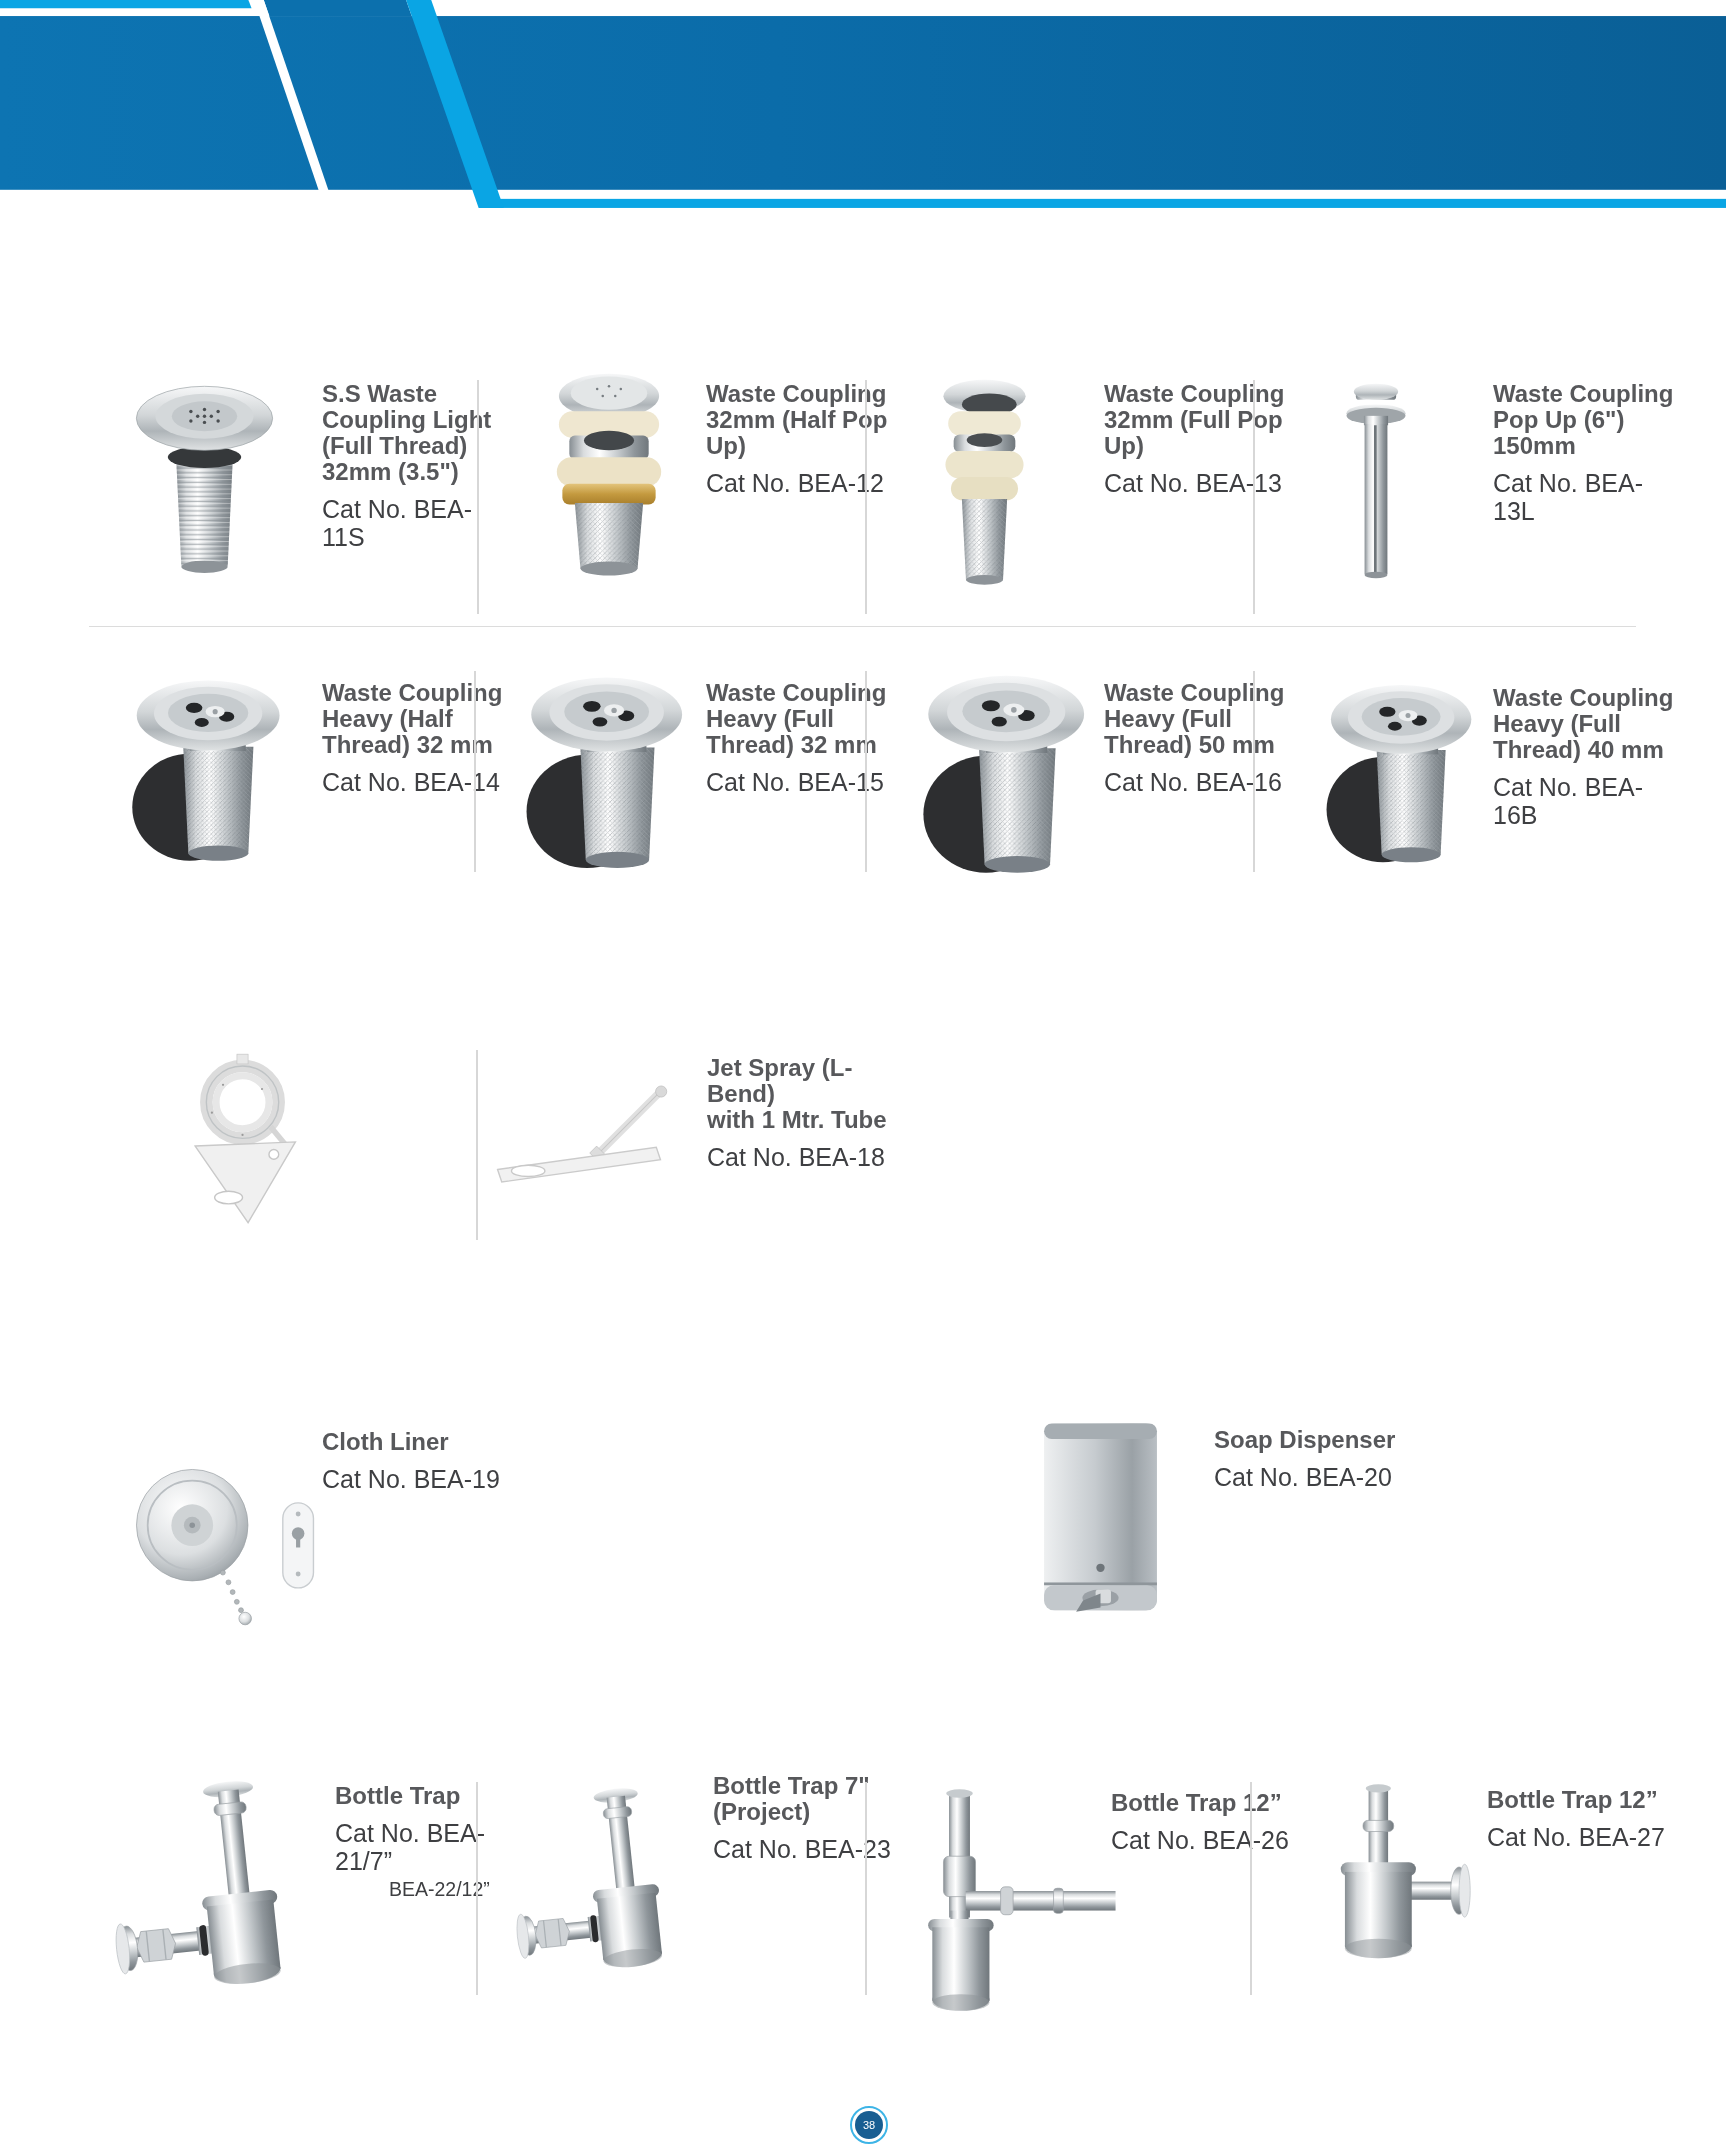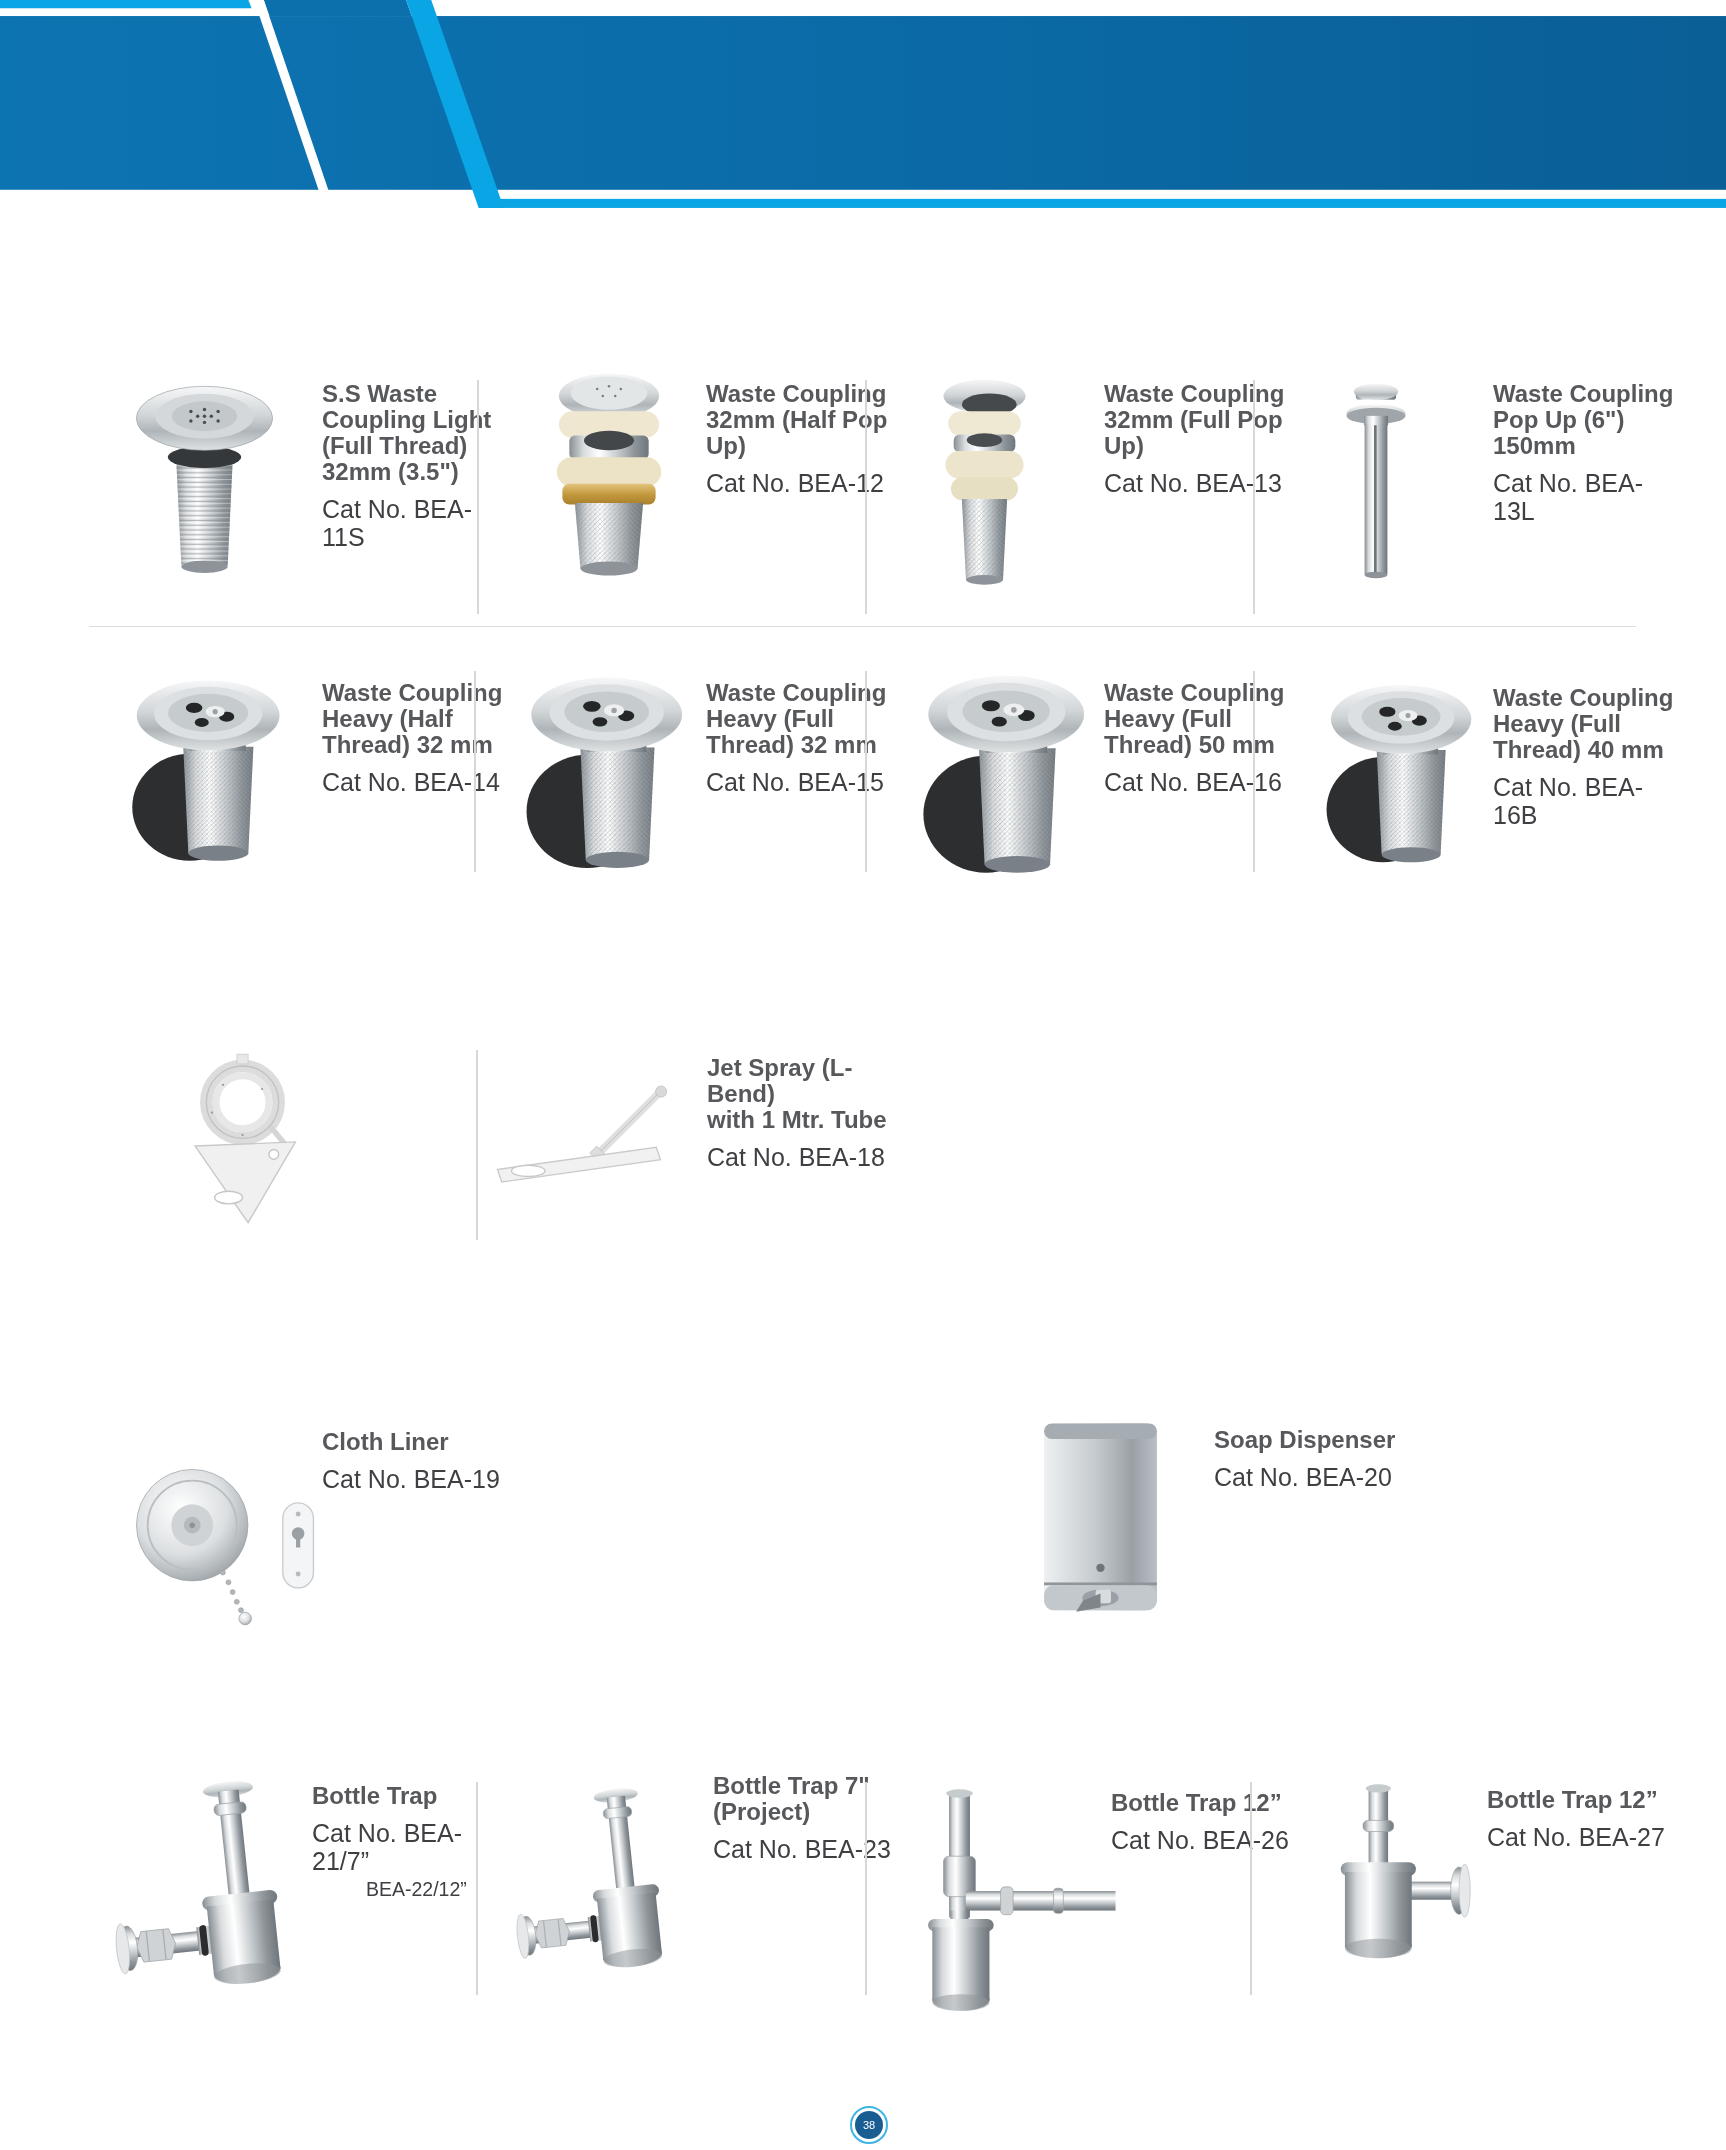--- a/index.html
+++ b/index.html
@@ -362,21 +362,21 @@
   <div class="tb" style="left:1214px;top:1427px">
     <div class="title">Soap Dispenser</div>
     <div class="cat">Cat No. BEA-20</div>
   </div>
 
   <div class="img" style="left:98px;top:1780px;width:237px;height:251px">
     <svg viewBox="0 0 340 360">
         <use href="#sym-bottle-trap"></use>
       </svg>
   </div>
-  <div class="tb" style="left:312px;top:1783px">
+  <div class="tb" style="left:335px;top:1783px">
     <div class="title">Bottle Trap</div>
     <div class="cat">Cat No. BEA-21/7”</div>
     <div class="cat2">BEA-22/12”</div>
   </div>
 
   <div class="img" style="left:501px;top:1787px;width:209px;height:222px">
     <svg viewBox="0 0 340 360">
         <use href="#sym-bottle-trap"></use>
       </svg>
   </div>

